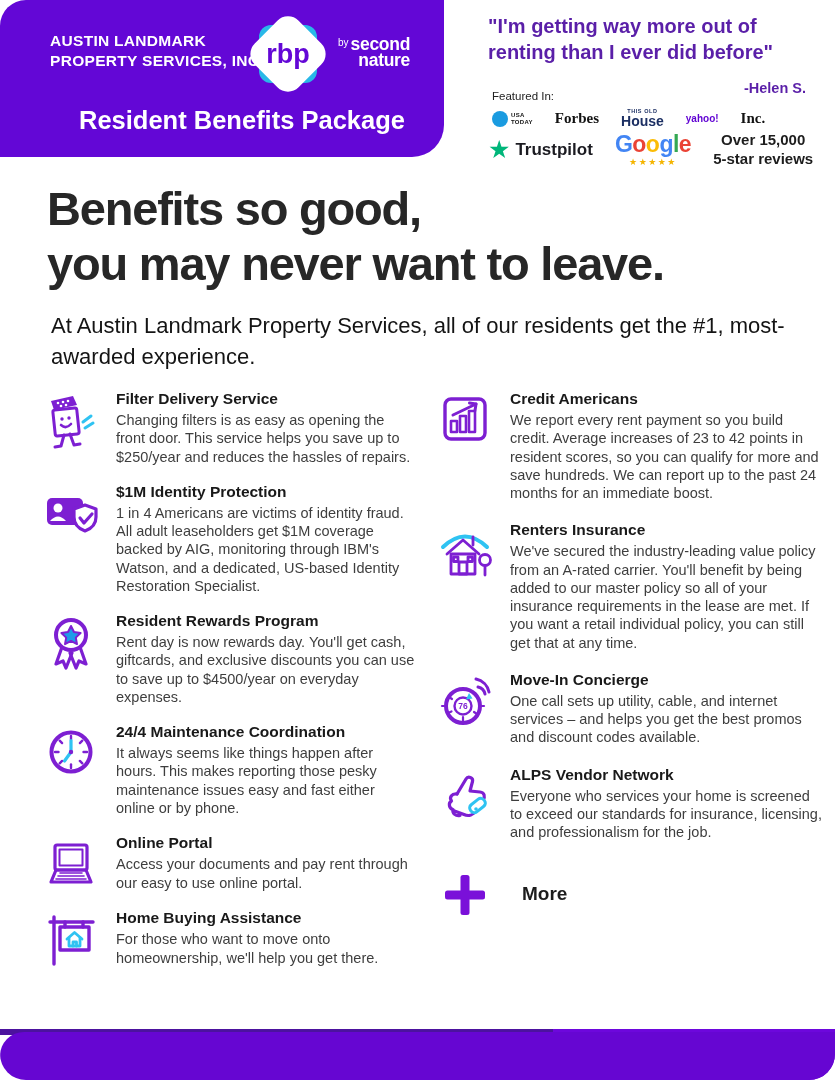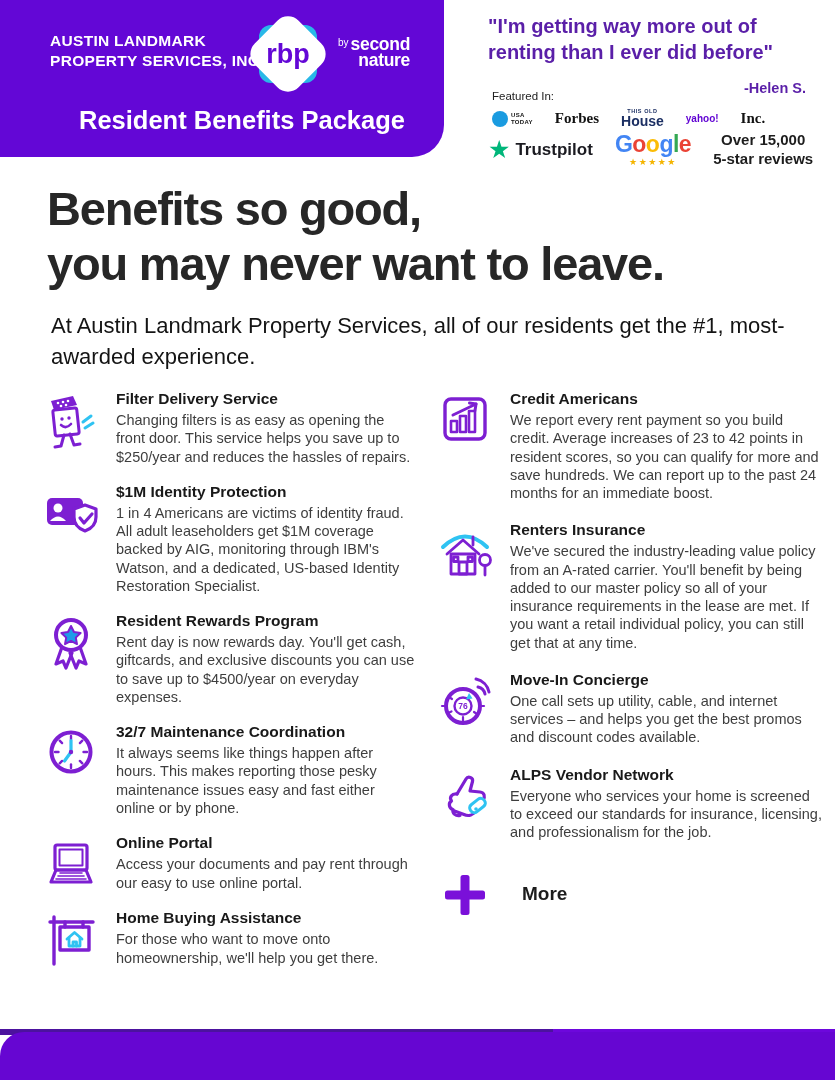--- a/index.html
+++ b/index.html
@@ -1,17 +1,17 @@
 <!DOCTYPE html>
 <html><head>
 <meta charset="utf-8">
 <style>
   * { box-sizing: border-box; }
   body { margin:0; background:#fff; font-family:"Liberation Sans", sans-serif; }
-  .page { position:relative; width:835px; height:1080px; background:#fff; overflow:hidden; }
+  .page { position:relative; width:835px; height:1080px; background:#fff; overflow:hidden;border-radius:26px; }
 
   
   .header-panel { position:absolute; left:0; top:0; width:444px; height:157px;
     background:#6307d6; border-bottom-right-radius:32px; color:#fff; }
   .company-name { position:absolute; left:50px; top:31px; font-size:15.5px; font-weight:700;
     letter-spacing:.3px; line-height:1.32; }
   .package-title { position:absolute; left:50px; top:106px; font-size:25.5px; font-weight:700;margin-left:29px; }
 
   .rbp-logo { position:absolute; left:244px; top:10px; width:88px; height:88px; }
   .rbp-cyan { position:absolute; left:15px; top:15px; width:58px; height:58px;
@@ -235,21 +235,21 @@
                 <path d="M15.7 15.7 L18.1 18.1"></path>
             </g>
             <g stroke="#2fc3f2" stroke-width="3.2" stroke-linecap="round">
               <path d="M27 27 V15.5"></path>
                 <path d="M27 27 L20.5 36"></path>
             </g>
             <circle cx="27" cy="27" r="2.2" fill="#7d1fd2"></circle>
           </svg>
         </div>
         <div class="btext">
-          <div class="btitle">32/7 Maintenance Coordination</div>
+          <div class="btitle">24/4 Maintenance Coordination</div>
           <div class="bdesc">It always seems like things happen after hours. This makes reporting those pesky maintenance issues easy and fast either online or by phone.</div>
         </div>
       </div>
 
       <div class="bitem">
         <div class="bicon">
           <svg width="56" height="56" viewBox="0 0 56 56">
             <g stroke="#7d1fd2" fill="none" stroke-linecap="round" stroke-linejoin="round">
               <rect x="12" y="9" width="32" height="25" rx="2" stroke-width="3.2"></rect>
               <rect x="16.5" y="13.5" width="23" height="16" stroke-width="2"></rect>

